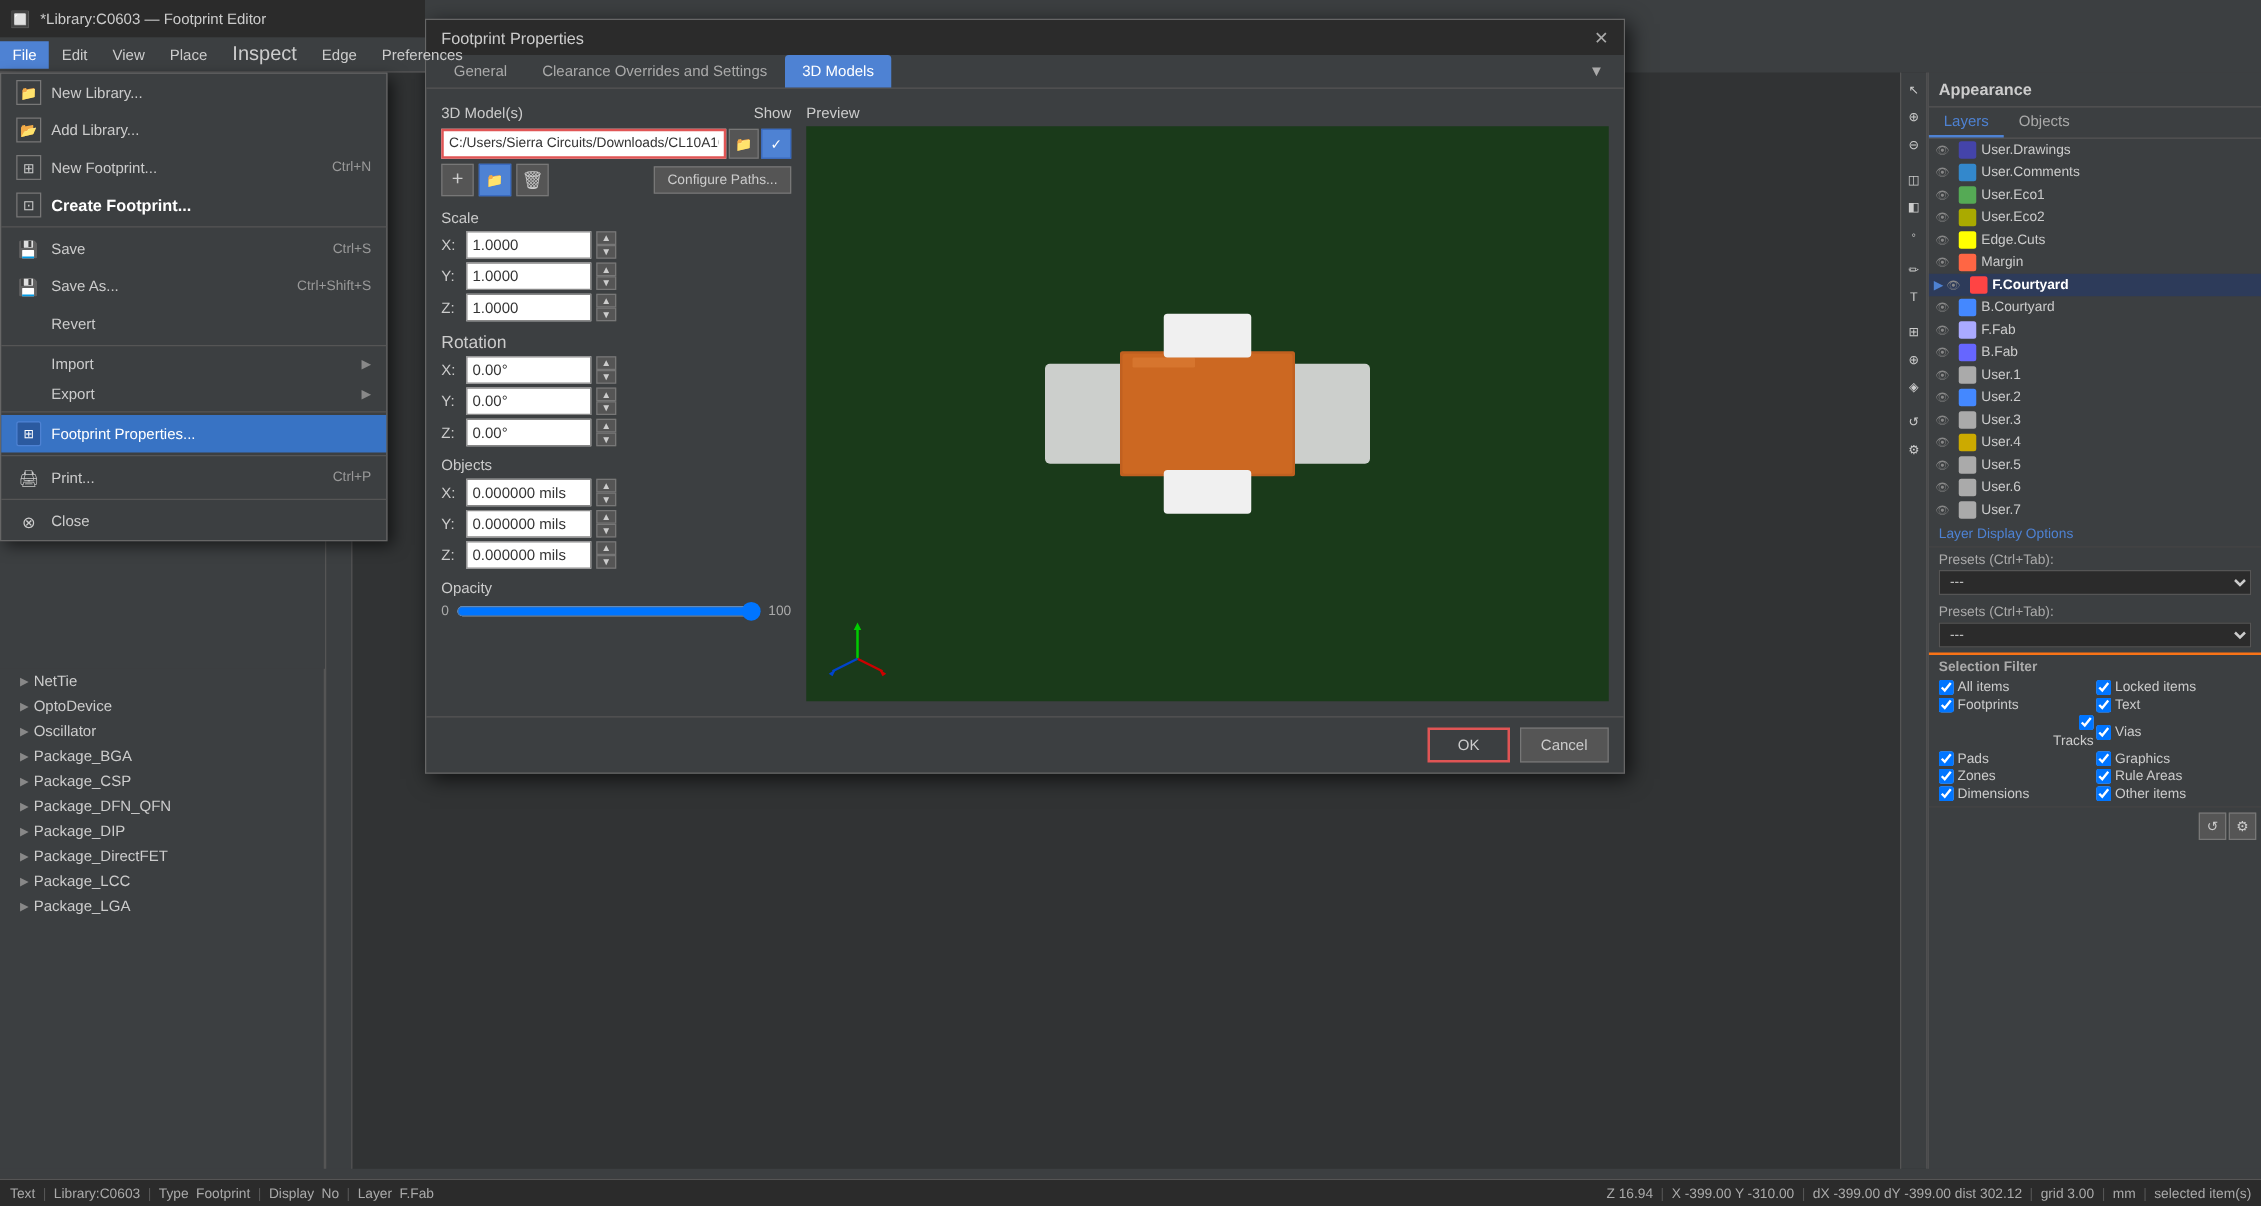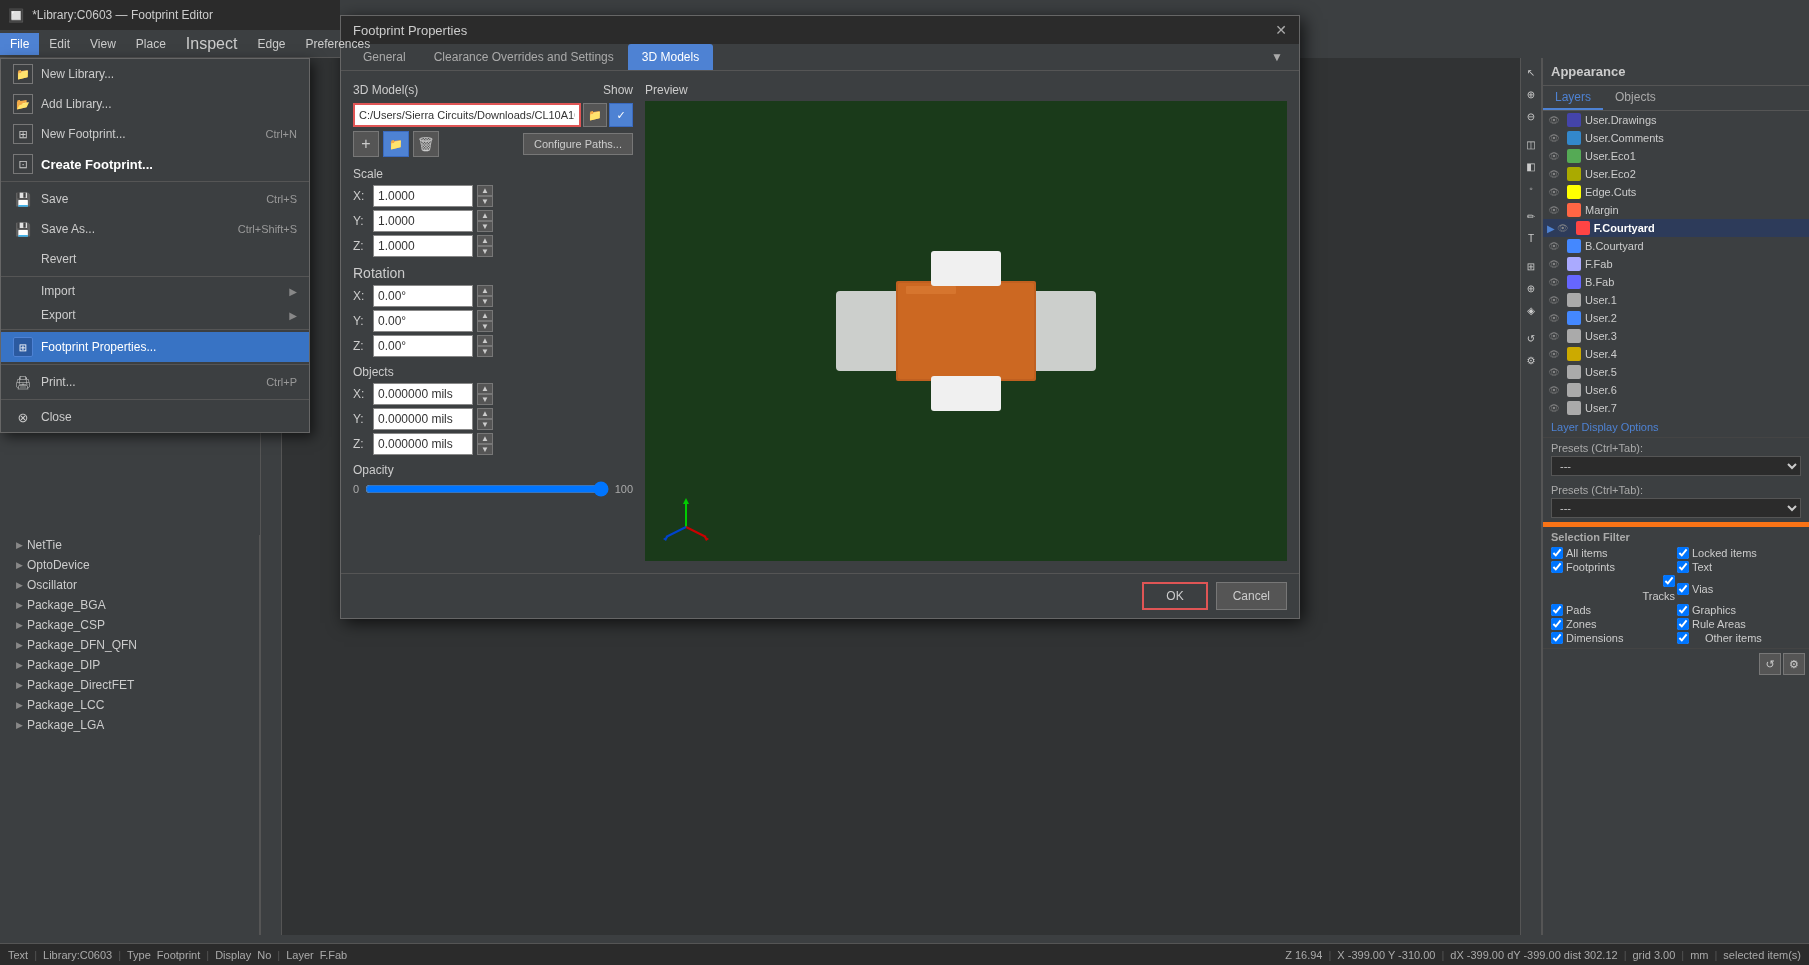--- a/index.html
+++ b/index.html
@@ -486,21 +486,21 @@
     </select>
   </div>
 
   <div style="padding:4px 8px;">
     <div style="font-size:11px;color:#aaa;margin-bottom:2px;">Presets (Ctrl+Tab):</div>
     <select style="width:100%;background:#2b2b2b;border:1px solid #555;color:#ccc;padding:2px 4px;font-size:11px;">
       <option>---</option>
     </select>
   </div>
 
-  <div style="padding:4px 8px;border-top:5px solid #f97316;">
+  <div style="padding:4px 8px;border-top:2px solid #f97316;">
     <div style="font-size:11px;font-weight:bold;color:#aaa;margin-bottom:4px;">Selection Filter</div>
     <div style="display:grid;grid-template-columns:1fr 1fr;gap:2px;">
       <label style="display:flex;align-items:center;gap:3px;font-size:11px;color:#ccc;cursor:pointer;">
         <input type="checkbox" checked="" style="width: 12px; height: 12px;">
         <span>All items</span>
       </label>
       <label style="display:flex;align-items:center;gap:3px;font-size:11px;color:#ccc;cursor:pointer;">
         <input type="checkbox" checked="" style="width: 12px; height: 12px;">
         <span>Locked items</span>
       </label>
@@ -533,21 +533,21 @@
         <span>Zones</span>
       </label>
       <label style="display:flex;align-items:center;gap:3px;font-size:11px;color:#ccc;cursor:pointer;">
         <input type="checkbox" checked="" style="width: 12px; height: 12px;">
         <span>Rule Areas</span>
       </label>
       <label style="display:flex;align-items:center;gap:3px;font-size:11px;color:#ccc;cursor:pointer;">
         <input type="checkbox" checked="" style="width: 12px; height: 12px;">
         <span>Dimensions</span>
       </label>
-      <label style="display:flex;align-items:center;gap:16px;font-size:11px;color:#ccc;cursor:pointer;">
+      <label style="display:flex;align-items:center;gap:3px;font-size:11px;color:#ccc;cursor:pointer;">
         <input type="checkbox" checked="" style="width: 12px; height: 12px;">
         <span>Other items</span>
       </label>
     </div>
   </div>
 
   <div style="display:flex;justify-content:flex-end;padding:4px;gap:2px;border-top:1px solid #444;">
     <button style="width:22px;height:22px;background:#555;border:1px solid #777;cursor:pointer;color:#ccc;font-size:11px;">↺</button>
     <button style="width:22px;height:22px;background:#555;border:1px solid #777;cursor:pointer;color:#ccc;font-size:11px;">⚙</button>
   </div>

